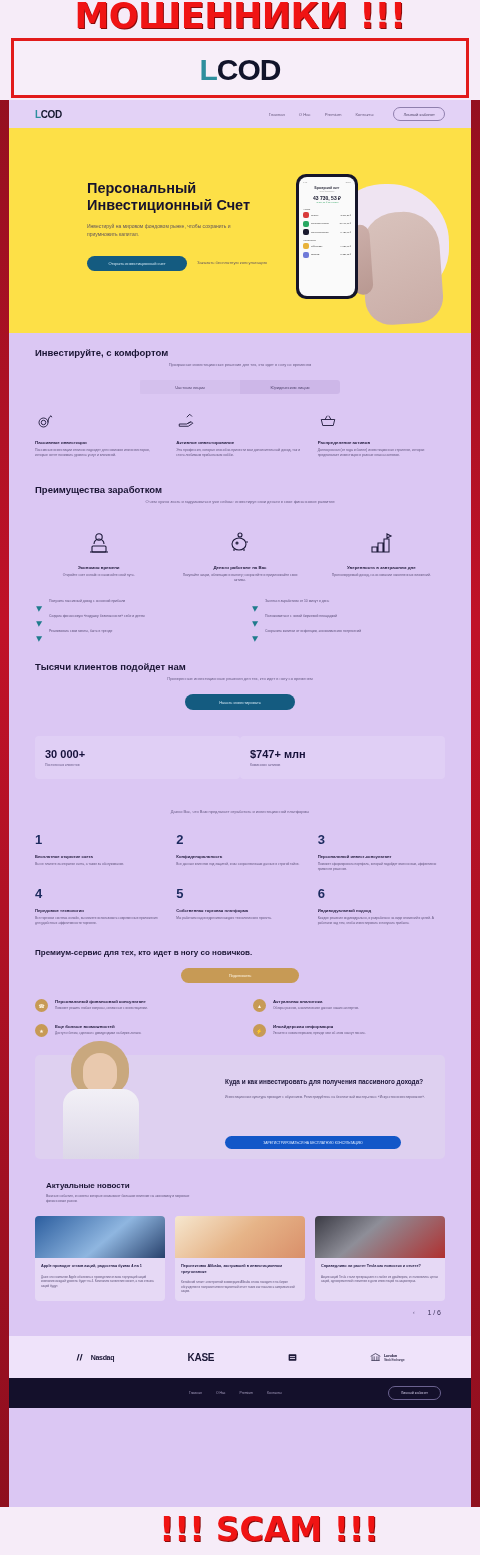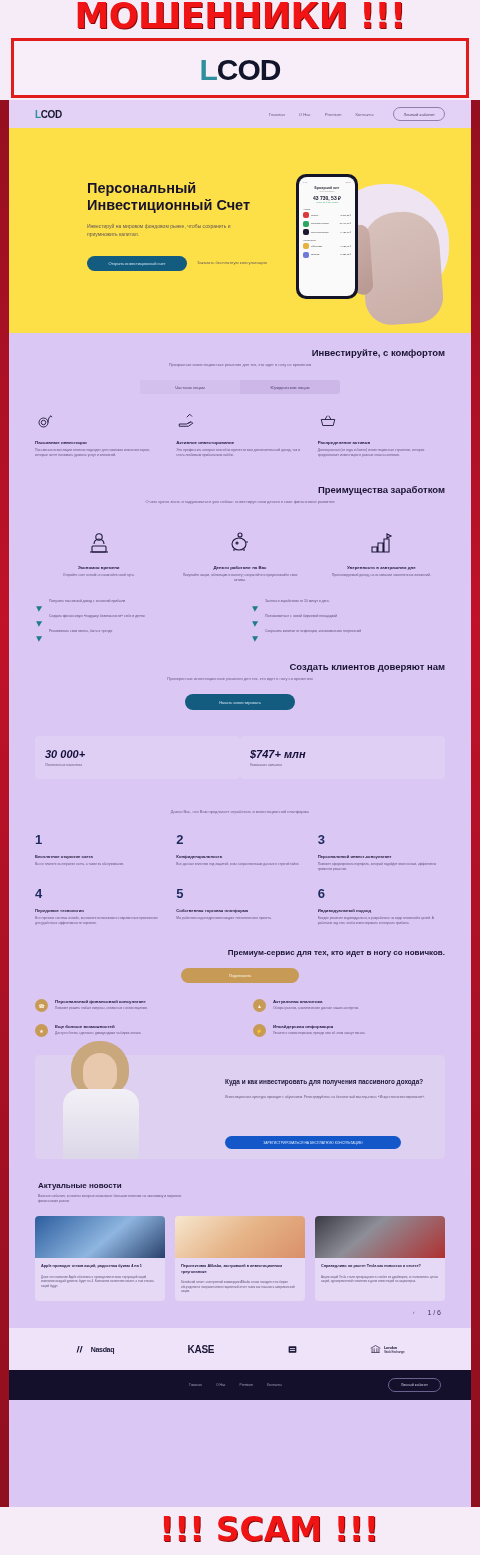--- a/index.html
+++ b/index.html
@@ -102,21 +102,21 @@
   .scr-sub { text-align:center; font-size:2px; color:#999; }
   .scr-bal { text-align:center; font-size:5px; font-weight:700; color:#15152a; margin-top:3px;}
   .scr-delta { text-align:center; font-size:2.2px; color:#3aa86b; }
   .scr-sec { font-size:2.4px; color:#777; margin:4px 0 1px; font-weight:600; }
   .scr-row { display:flex; align-items:center; gap:2px; margin-bottom:2.5px; }
   .scr-ic { width:6px; height:6px; border-radius:2px; flex:0 0 auto; }
   .scr-nm { font-size:2.2px; color:#333; line-height:3px; flex:1; }
   .scr-val { font-size:2.2px; color:#333; }
 
   .sec { padding: 14px 26px 0; }
-  .sec h2 { text-align:right; font-size:9.5px; font-weight:700; color:#1a1534; }
+  .sec h2 { text-align:left; font-size:9.5px; font-weight:700; color:#1a1534; }
   .sec .lede { text-align:center; font-size:4px; color:#4a4068; margin-top:4px; line-height:6px; opacity:.8;}
 
   .toggle { margin: 12px auto 0; width: 200px; height: 14px; background: #cdb7e8;
             border-radius: 3px; display:flex; }
   .toggle div { flex:1; display:flex; align-items:center; justify-content:center;
                 font-size:4px; color:#3b3159; opacity:.85; }
   .toggle div.active { background:#d6c2ee; }
 
   .cols3 { display:flex; gap: 14px; margin-top: 18px; }
   .cols3 .col { flex:1; }
@@ -132,21 +132,21 @@
 
   .checks { display:grid; grid-template-columns: 1fr 1fr; gap: 7px 22px; margin-top: 16px; }
   .chk { display:flex; gap:5px; align-items:flex-start; }
   .chk .mk { width: 9px; height: 8px; flex:0 0 auto; }
   .chk span { font-size: 3.4px; line-height: 5px; color:#473d66; opacity:.88; }
 
   .btn-pill { margin: 12px auto 0; width: 110px; height: 16px; background:#145b80;
               border-radius: 8px; color:#cde3f0; font-size:4px;
               display:flex; align-items:center; justify-content:center; }
 
-  .stats { display:flex; margin-top: 26px; font-style: italic; }
+  .stats { display:flex; margin-top: 26px; }
   .stat { flex:1; background: #e0cff5; border-radius: 4px; padding: 12px 10px; }
   .stat .v { font-size: 11px; font-weight:700; color:#15103a; }
   .stat .k { font-size: 3.4px; color:#4e4370; margin-top:3px; opacity:.85; }
 
   .grid6 { display:grid; grid-template-columns: repeat(3,1fr); gap: 16px 14px; margin-top: 18px; }
   .cell .n { font-size: 13px; font-weight:700; color:#1c2a5e; line-height:13px; }
   .cell h4 { font-size: 4.2px; font-weight:700; color:#201a3c; margin: 8px 0 3px; }
   .cell p { font-size: 3.2px; line-height: 4.6px; color:#4b4168; opacity:.85; }
 
   .btn-gold { margin: 10px auto 0; width: 118px; height: 15px; background:#c79a55;
@@ -169,35 +169,35 @@
             background:#e9c9ae; border-radius: 17px 17px 16px 16px; }
   .w-body { position:absolute; left: 0; top: 48px; width: 76px; height: 70px;
             background: linear-gradient(180deg,#f2f0f6,#dcd7e8); border-radius: 16px 16px 0 0; }
   .banner .bc { position:absolute; left: 190px; top: 22px; right: 16px; }
   .banner h3 { font-size: 6.4px; line-height: 9px; font-weight:700; color:#1b1538; }
   .banner p { font-size: 3.4px; line-height: 5px; color:#4b4168; margin-top: 9px; opacity:.85; }
   .banner .bbtn { position:absolute; left: 190px; bottom: 10px; width: 176px; height: 13px;
                   background:#1357c8; border-radius: 7px; color:#dceaff; font-size:3.4px;
                   display:flex; align-items:center; justify-content:center; }
 
-  .news-h { padding: 0 29px; margin-top: 22px; }
+  .news-h { padding: 0 37px; margin-top: 22px; }
   .news-h h2 { font-size: 8px; font-weight:700; color:#1a1534; }
   .news-h p { font-size: 3.4px; line-height: 5px; color:#4b4168; margin-top:4px; opacity:.85; width: 160px;}
   .news { display:flex; gap: 10px; padding: 0 26px; margin-top: 12px; }
   .ncard { flex:1; background:#e6d9f5; border-radius: 4px; overflow:hidden; }
   .ncard .img { height: 42px; }
   .ncard .bd { padding: 6px 6px 8px; }
   .ncard h4 { font-size: 3.8px; line-height: 5.4px; font-weight:700; color:#1f1940; }
   .ncard p { font-size: 3px; line-height: 4.4px; color:#4b4168; margin-top:5px; opacity:.85; }
   .pager { display:flex; justify-content:flex-end; align-items:center; gap: 10px;
            padding: 8px 30px 0; }
   .pager .arw { width: 7px; height: 7px; color:#5a4f78; font-size:5px; line-height:7px; text-align:center;}
   .pager .idx { font-size: 7px; color:#3a3158; }
 
-  .partners { margin-top: 12px; background:#efe3fa; height: 42px;
+  .partners { margin-top: 20px; background:#efe3fa; height: 42px;
               display:flex; align-items:center; justify-content:space-around; padding: 0 30px; }
   .partners .p { font-size: 7px; font-weight:700; color:#1b1736; letter-spacing:-0.3px;
                  display:flex; align-items:center; gap:3px; }
   .partners .p small { font-size: 3.4px; font-weight:400; line-height:4px; }
 
   .foot { background:#14102b; height: 30px; display:flex; align-items:center; padding: 0 30px; }
   .foot .fl { display:flex; gap: 14px; margin: 0 auto 0 150px; }
   .foot .fl a { font-size: 3.4px; color:#a79fc0; text-decoration:none; }
   .foot .fcab { font-size: 3.6px; color:#cfc8e4; border:0.7px solid #6b6290;
                 border-radius: 8px; padding: 4px 12px; }
@@ -399,21 +399,21 @@
         <div class="chk">
           <div class="mk"><svg viewBox="0 0 12 12" width="9" height="8">
                 <path d="M1 2 L10 2 L5 10 Z" fill="#1f7b8c"></path>
               </svg></div>
           <span>Сохранить капитал от инфляции, экономических потрясений</span>
         </div>
       </div>
     </div>
 
     <div class="sec" style="padding-top:24px">
-      <h2>Создать клиентов доверяют нам</h2>
+      <h2>Тысячи клиентов подойдет нам</h2>
       <div class="lede">Проверенные инвестиционные решения для тех, кто идет в ногу со временем</div>
       <div class="btn-pill">Начать инвестировать</div>
       <div class="stats">
         <div class="stat">
           <div class="v">30 000+</div>
           <div class="k">Постоянных клиентов</div>
         </div>
         <div class="stat">
           <div class="v">$747+ млн</div>
           <div class="k">Комиссион активов</div>

